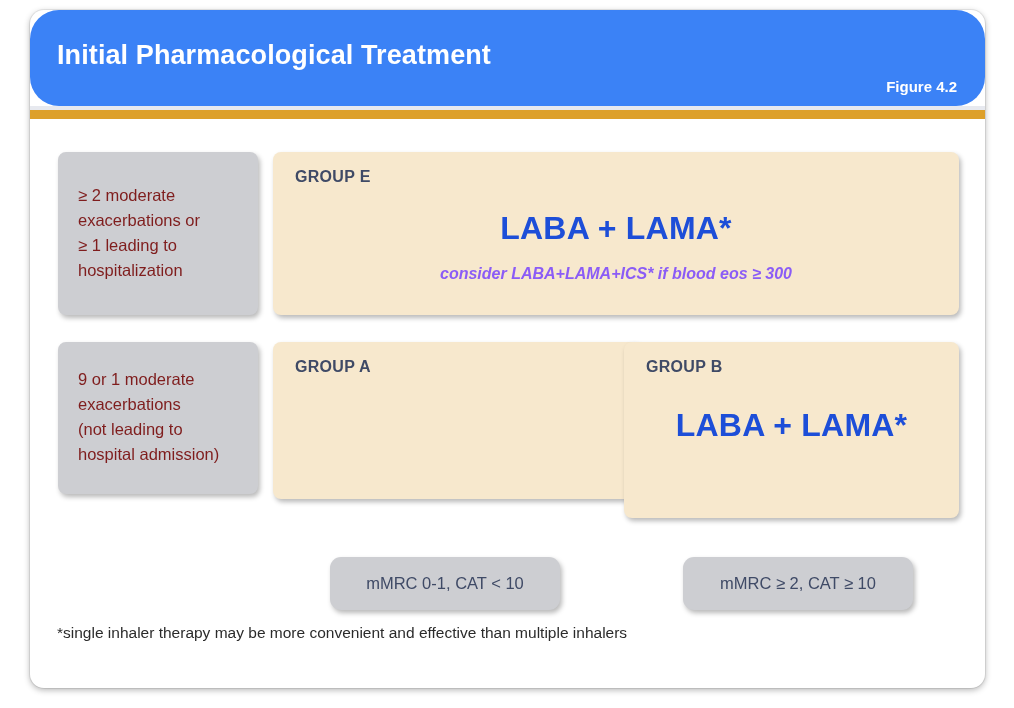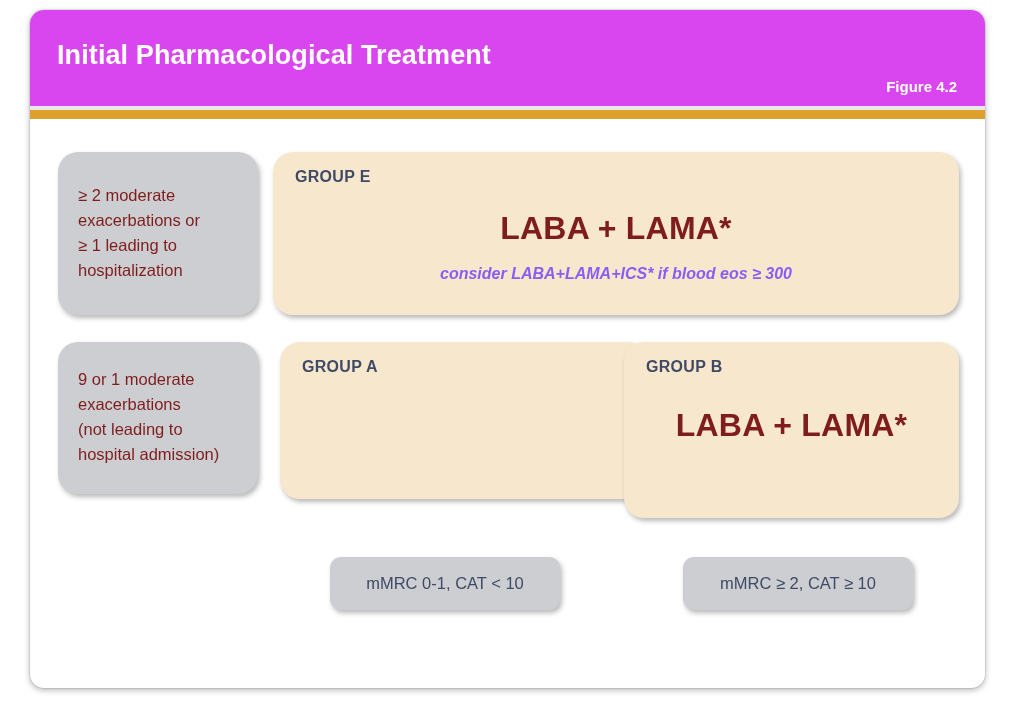--- a/index.html
+++ b/index.html
@@ -27,21 +27,22 @@
     overflow: hidden;
   }
 
   
   .header {
     position: absolute;
     left: 0;
     top: 0;
     width: 955px;
     height: 96px;
-    background: #d946ef;
+    background: #3b82f6;
+    border-radius: 29px;
   }
   .header-title {
     position: absolute;
     left: 27px;
     top: 30px;
     font-size: 27px;
     font-weight: bold;
     color: #ffffff;
     letter-spacing: 0.1px;
     white-space: nowrap;
@@ -68,21 +69,21 @@
     left: 0;
     top: 100px;
     width: 955px;
     height: 9px;
     background: #dda02b;
   }
 
   
   .box {
     position: absolute;
-    border-radius: 20px;
+    border-radius: 8px;
     box-sizing: border-box;
     box-shadow: 2px 3px 5px rgba(0,0,0,0.28);
   }
   .box-gray {
     background: #cdced2;
   }
   .box-beige {
     background: #f7e8cd;
   }
 
@@ -106,21 +107,21 @@
     color: #3f4a66;
     letter-spacing: 0.3px;
   }
   .group-treatment {
     position: absolute;
     left: 0;
     right: 0;
     text-align: center;
     font-size: 32px;
     font-weight: bold;
-    color: #7f1d1d;
+    color: #1d4ed8;
     letter-spacing: 0.2px;
   }
   .group-note {
     position: absolute;
     left: 0;
     right: 0;
     text-align: center;
     font-size: 16px;
     font-style: italic;
     font-weight: bold;
@@ -158,21 +159,21 @@
   
   #criteria-e   { left: 28px;  top: 142px; width: 200px; height: 163px; }
   #criteria-e .criteria-text { top: 31px; }
   #criteria-ab  { left: 28px;  top: 332px; width: 200px; height: 152px; }
   #criteria-ab .criteria-text { top: 25px; }
 
   #group-e-box  { left: 243px; top: 142px; width: 686px; height: 163px; }
   #group-e-box .group-treatment { top: 58px; }
   #group-e-box .group-note      { top: 113px; }
 
-  #group-a-box  { left: 250px; top: 332px; width: 368px; height: 157px; }
+  #group-a-box  { left: 243px; top: 332px; width: 368px; height: 157px; }
   #group-a-box .group-treatment { top: 65px; }
 
   #group-b-box  { left: 594px; top: 332px; width: 335px; height: 176px; }
   #group-b-box .group-treatment { top: 65px; }
 
   #pill-a { left: 300px; top: 500px; width: 230px; height: 53px; }
   #pill-b { left: 653px; top: 500px; width: 230px; height: 53px; }
 </style>
 </head>
 <body>
@@ -216,14 +217,15 @@
   </div>
 
   <div class="pill" id="pill-a">
     <span class="pill-text">mMRC 0-1, CAT &lt; 10</span>
   </div>
 
   <div class="pill" id="pill-b">
     <span class="pill-text">mMRC ≥ 2, CAT ≥ 10</span>
   </div>
 
+  <div class="footnote">*single inhaler therapy may be more convenient and effective than multiple inhalers</div>
 
 </div>
 
 </body></html>

